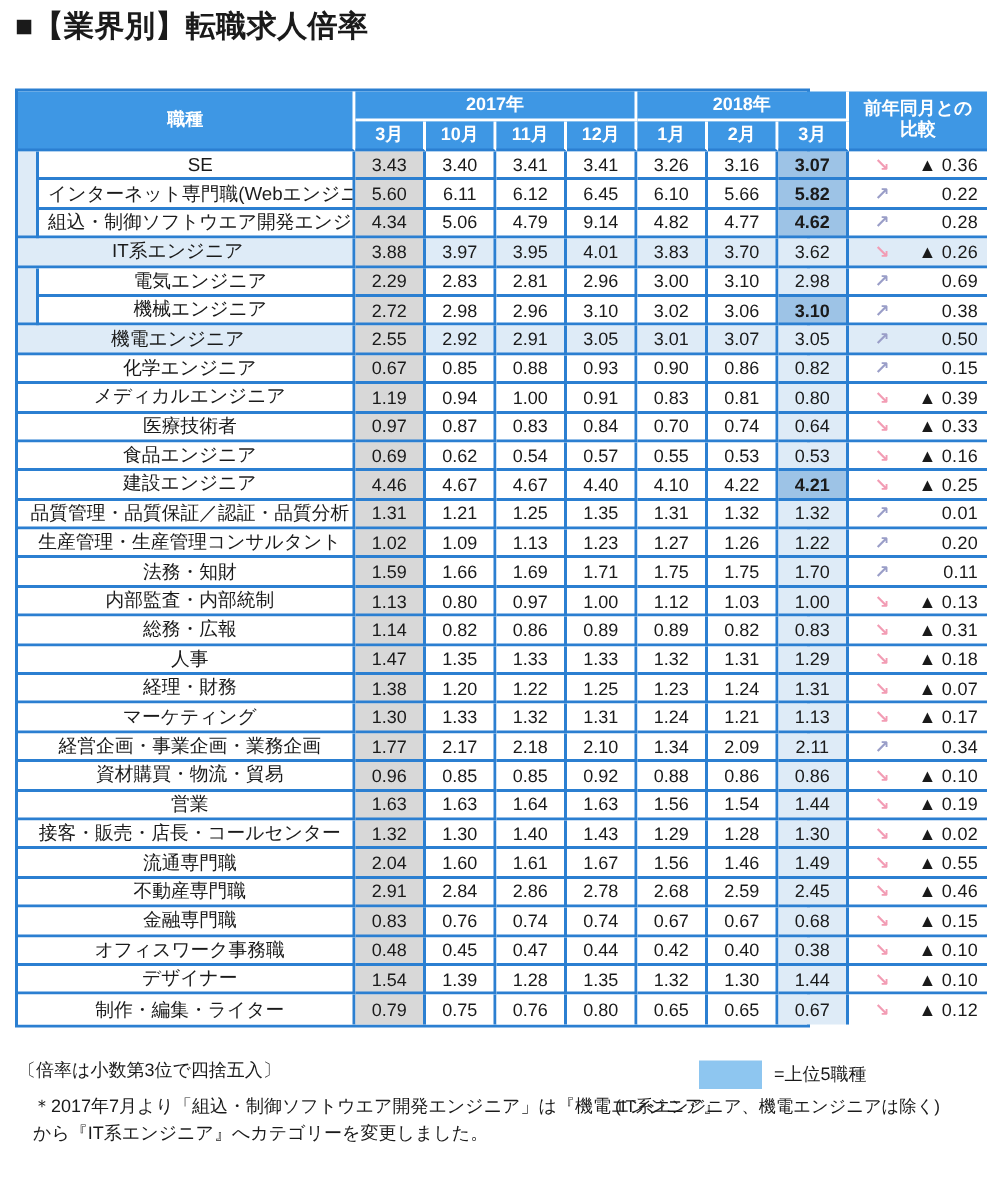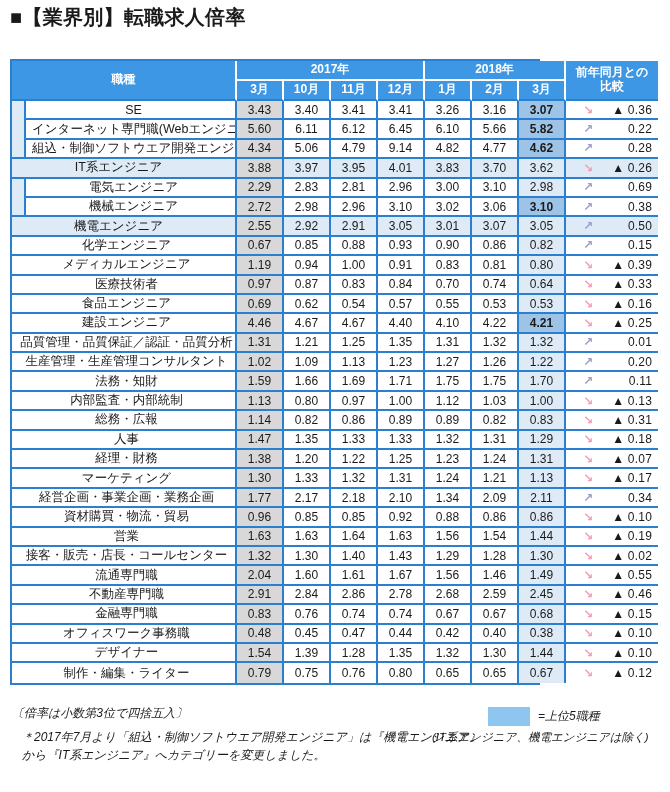--- a/index.html
+++ b/index.html
@@ -45,24 +45,24 @@
   td.m6{background:var(--c-lightblue);}
   td.m6.hl{background:var(--c-highlight);font-weight:bold;}
   tr.subtotal td{background:var(--c-lightblue);}
   tr.subtotal td.m0{background:var(--c-gray);}
   td.cmp{border-right:0;}
   .cmpbox{display:flex;align-items:center;height:100%;padding-right:6px;}
   .arrow{font-family:"DejaVu Sans",sans-serif;font-weight:bold;font-size:12px;margin-left:17px;line-height:1;}
   .arrow.up{color:var(--c-arrow-up);}
   .arrow.down{color:var(--c-arrow-down);}
   .chg{margin-left:auto;letter-spacing:.2px;}
-  .footer{position:relative;width:650px;font-size:12px;margin-top:20px;font-style:italic;}
+  .footer{position:relative;width:650px;font-size:12px;margin-top:20px;}
   .note1{margin:1px 0 6px 2px;}
   .note2{margin-left:12px;line-height:1.55;}
-  .legend-wrap{position:absolute;left:422px;top:2px;width:238px;}
+  .legend-wrap{position:absolute;left:400px;top:2px;width:238px;}
   .legend-row{display:flex;align-items:center;gap:8px;margin-left:56px;}
   .legend-swatch{display:inline-block;width:42px;height:19px;background:var(--c-legend);}
   .legend-note{font-size:11.5px;margin-top:4px;white-space:nowrap;}
   .source{margin:16px 0 0 2px;font-size:12.5px;}
 </style>
 </head>
 <body>
 
 <div class="page">
   <div class="title">■【業界別】転職求人倍率</div>

